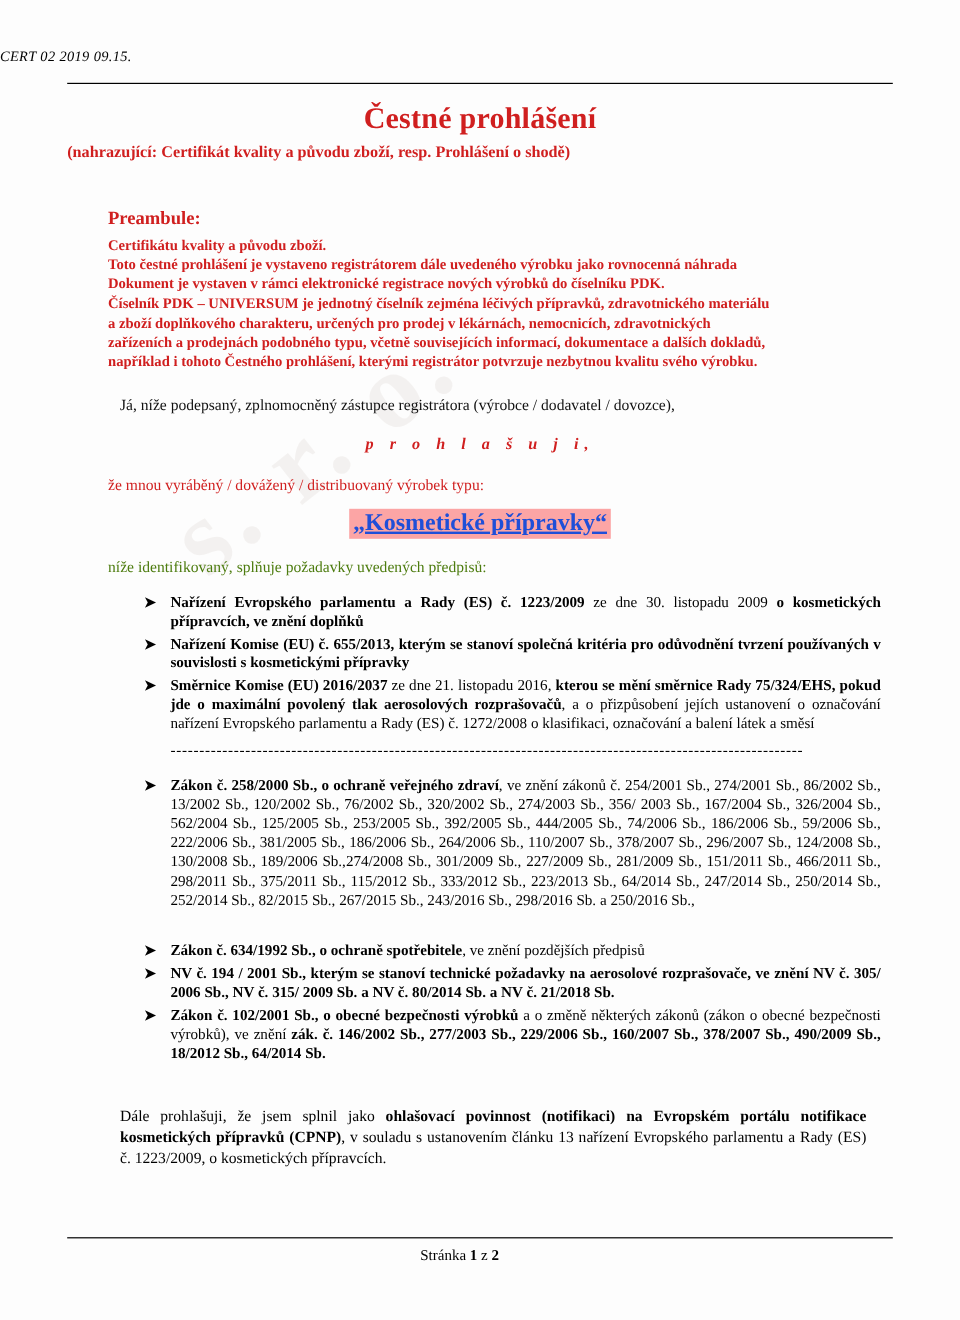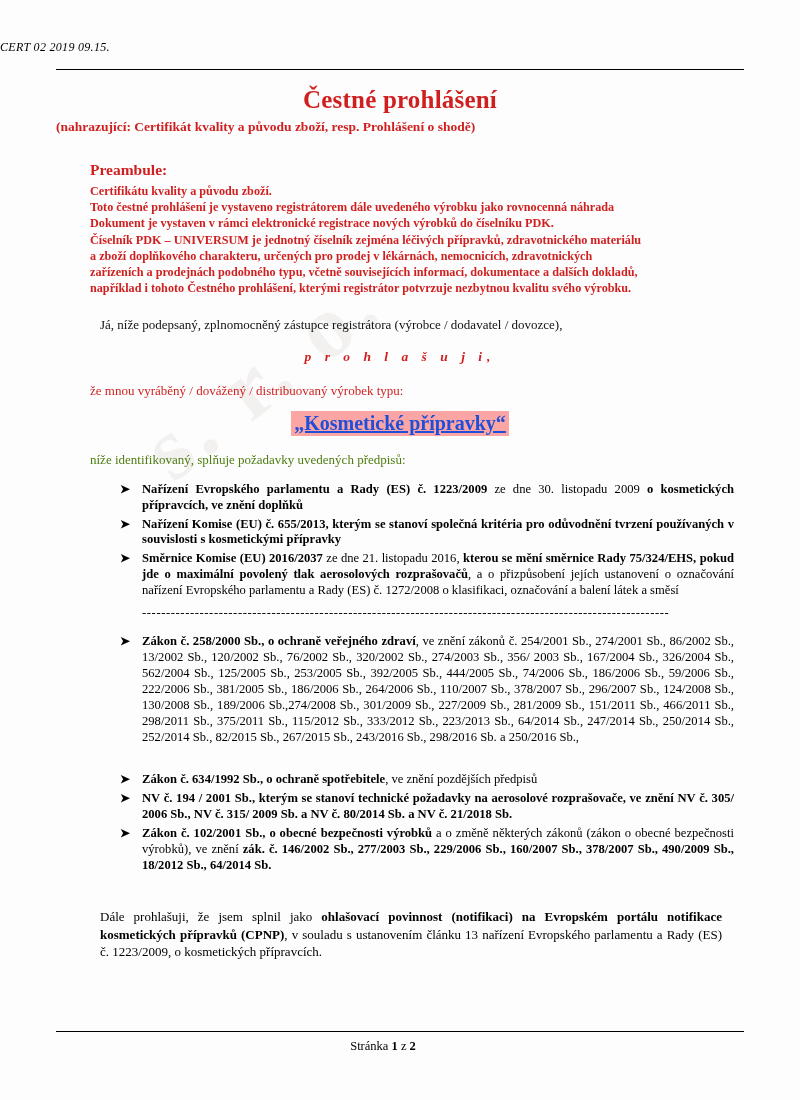--- a/index.html
+++ b/index.html
@@ -71,21 +71,21 @@
     font-size: 13.5px;
     color: #d01f1f;
     text-align: left;
     font-weight: bold;
     margin: 5px 0 0 0;
   }
   .preamble-head {
     font-size: 15.5px;
     color: #d01f1f;
     font-weight: bold;
-    margin: 26px 0 4px 34px;
+    margin: 39px 0 4px 34px;
   }
   .preamble-body {
     color: #d01f1f;
     font-weight: bold;
     font-size: 12.2px;
     line-height: 1.33;
     margin: 0 6px 0 34px;
   }
   .preamble-body p { margin: 0 0 0 0; }
   .intro-line {

